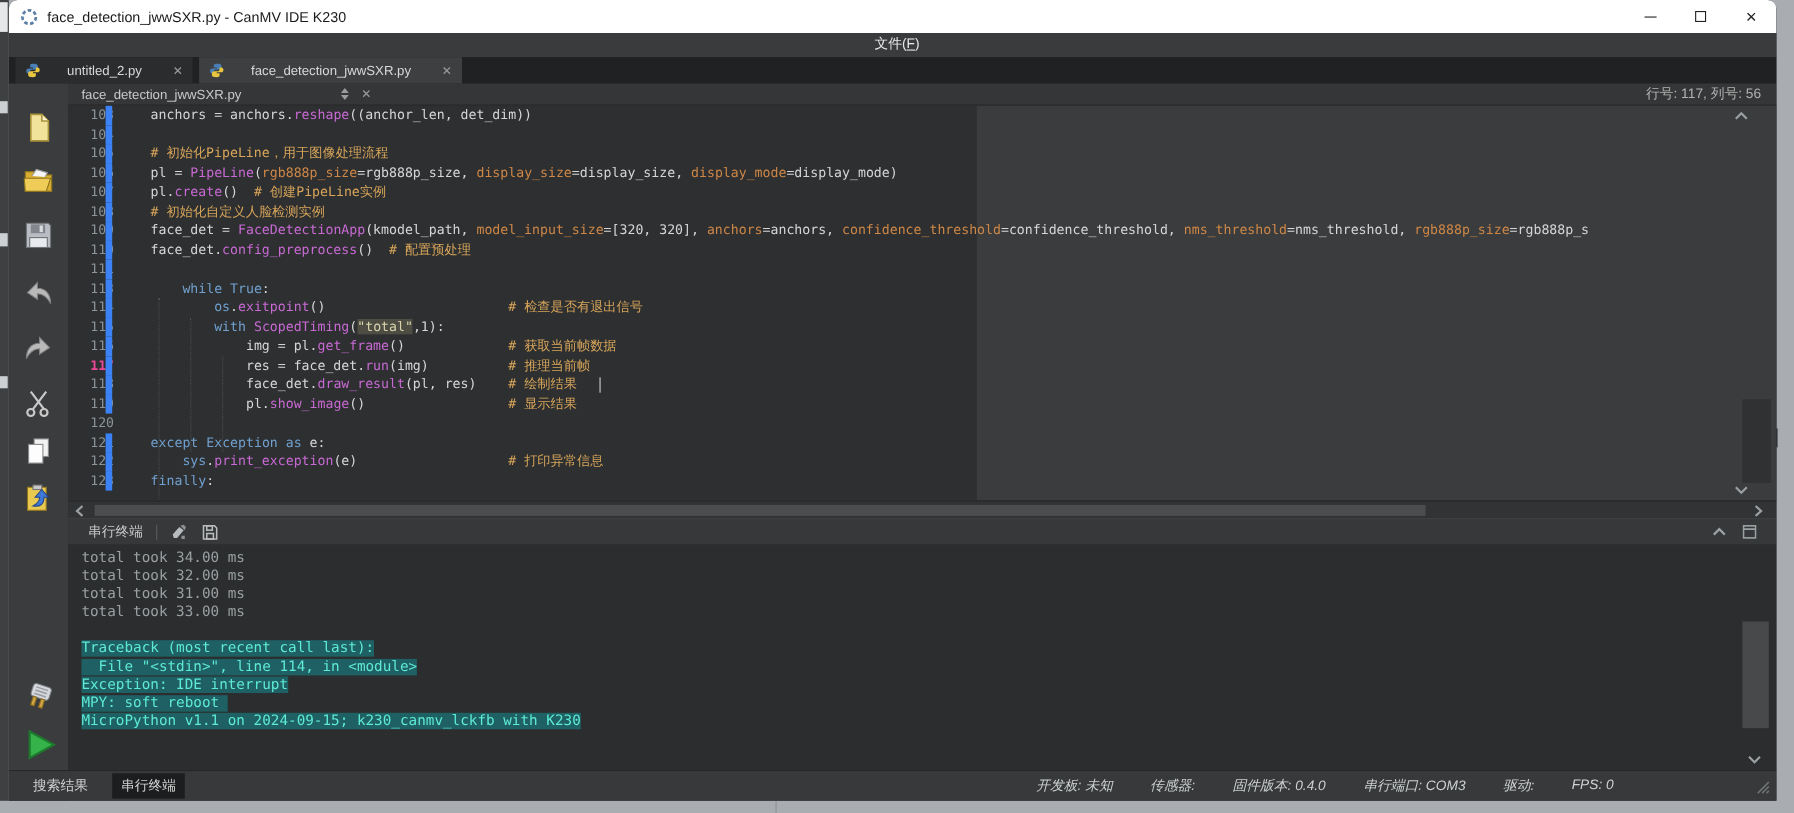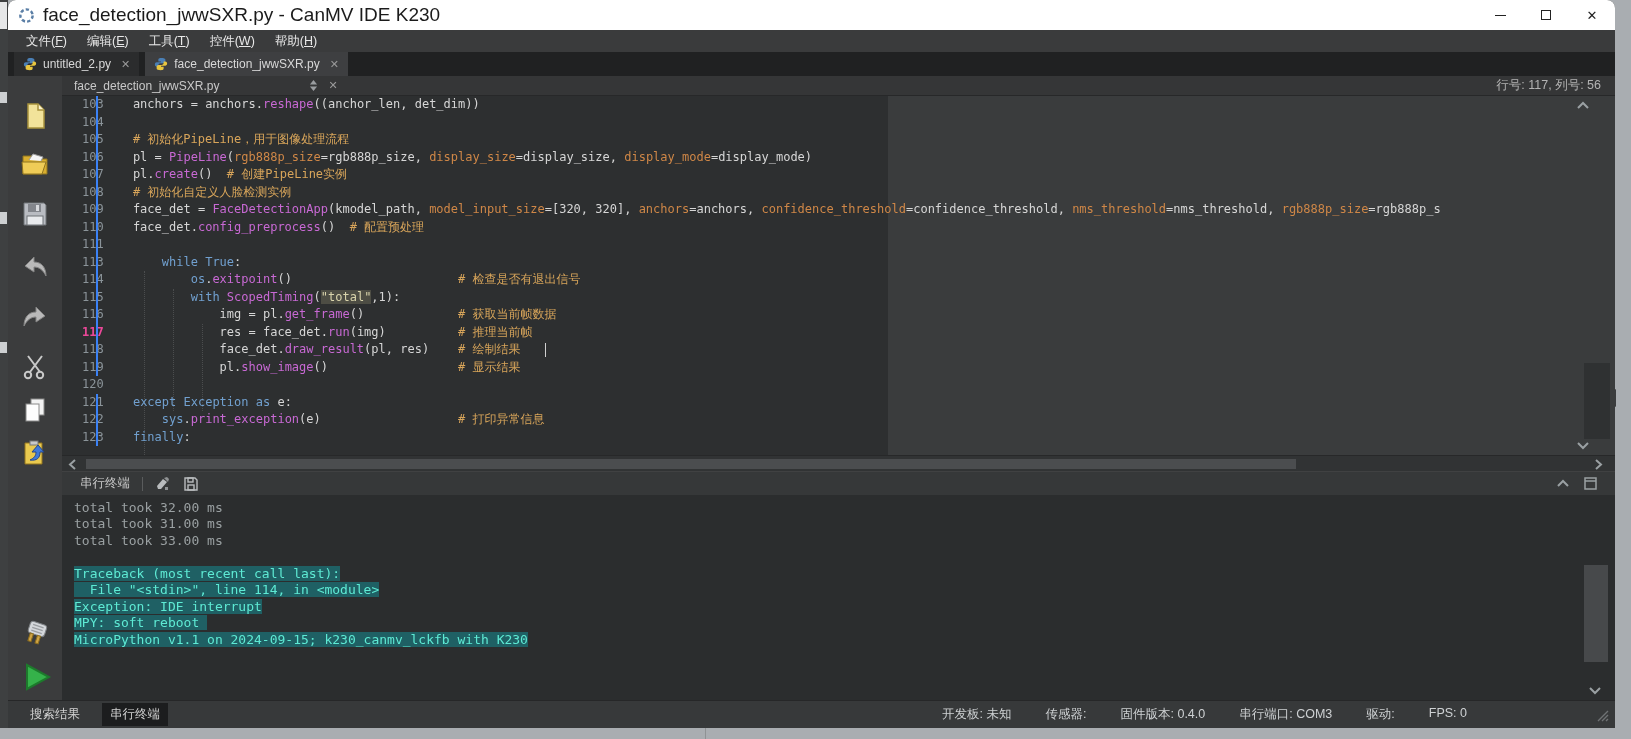--- a/index.html
+++ b/index.html
@@ -14,35 +14,35 @@
   #desktop-flyout-arrow { left:1603px; top:389px; width:0; height:0;
      border-top:9px solid transparent; border-bottom:9px solid transparent;
      border-right:13px solid #3a3c3e; }
   
   #window { left:8px; top:0; width:1607px; height:728px; background:#2d2f30;
             border-radius:8px 8px 0 0; overflow:hidden; }
   
   #titlebar { left:0; top:0; width:100%; height:30px; background:#ffffff;
               display:flex; align-items:center; }
   #app-icon { margin-left:10px; width:17px; height:17px; flex:none; }
-  #window-title { margin-left:8px; font-size:19px; color:#1b1b1b; }
+  #window-title { margin-left:8px; font-size:13px; color:#1b1b1b; }
   #win-controls { margin-left:auto; display:flex; height:30px; }
   .win-btn { width:46px; height:30px; display:flex; align-items:center; justify-content:center;
              color:#222; font-size:13px; }
   .glyph-min { width:11px; height:1px; background:#222; display:inline-block; }
   .glyph-max { width:10px; height:10px; border:1.2px solid #222; display:inline-block; }
   
   #menubar { left:0; top:30px; width:100%; height:22px; background:#3a3b3c;
-             display:flex; align-items:center; padding-left:8px; }
+             display:flex; align-items:center; padding-left:8px;flex-direction:column; }
   .menu-item { color:#e8e8e8; font-size:12.5px; padding:2px 10px; }
   .menu-item u { text-decoration:underline; }
   
   #tabbar { left:0; top:52px; width:100%; height:24px; background:#202122;
             display:flex; align-items:stretch; padding-left:6px; }
-  .doc-tab { display:flex; align-items:center; gap:6px; padding:0 9px; margin-right:6px;
+  .doc-tab { display:flex; align-items:center; gap:24px; padding:0 9px; margin-right:6px;
              background:#2b2c2d; color:#d8d8d8; font-size:12px; }
   .doc-tab.active { background:#3e3f41; }
   .tab-close { color:#9a9a9a; font-size:11px; margin-left:4px; }
   
   #editor-header { left:54px; top:76px; width:1553px; height:20px; background:#353637;
                    display:flex; align-items:center; border-bottom:1px solid #272829; }
   #header-filename { margin-left:12px; color:#c9c9c9; font-size:12px; }
   #header-combo { margin-left:90px; width:9px; height:13px; }
   #header-close { margin-left:10px; color:#9b9b9b; font-size:11px; }
   #cursor-pos { margin-left:auto; margin-right:14px; color:#b3b3b3; font-size:12.5px; }
@@ -51,21 +51,21 @@
   .side-icon { position:absolute; left:13px; width:28px; height:28px; }
   
   #editor { left:54px; top:96px; width:1553px; height:359px; overflow:hidden; background:#2d2f30; }
   #beyond-margin { left:826px; top:0; width:727px; height:359px; background:#3a3c3d; }
   .indent-guide { position:absolute; width:0; border-left:1px dotted #4b4d4e; }
   .code-line { position:relative; display:flex; height:17.5px; }
   .ln { flex:none; width:34px; padding-right:12px; text-align:right;
         font:12px/17.5px "DejaVu Sans Mono", monospace; color:#8b9499;padding-left:20px; }
   .ln.cur { color:#ec4899; font-weight:bold; }
   pre.src { font:12px/17.5px "DejaVu Sans Mono", monospace; color:#d6d6d6;
-            border-left:2px solid #3b82f6; padding-left:6px; white-space:pre; }
+            border-left:6px solid #3b82f6; padding-left:6px; white-space:pre; }
   .tk-t { color:#d6d6d6; }
   .tk-k { color:#71a0cf; }
   .tk-f { color:#c869d4; }
   .tk-a { color:#cf8747; }
   .tk-c { color:#d8a55a; }
   .tk-s { color:#d9d4ac; background:#4d4d44; }
   #caret { left:483px; top:247px; width:1px; height:14px; background:#d0d0d0; }
   
   .sb-chev { position:absolute; }
   #v-thumb { left:1522px; top:267px; width:26px; height:76px; background:#2f3132; }
@@ -83,21 +83,21 @@
               padding:5px 0 0 12px; overflow:hidden; }
   .tl { font:13px/16.45px "DejaVu Sans Mono", monospace; white-space:pre; color:#9aa0a2; }
   .tl .hl { background:#1f6064; color:#5eead4; }
   #term-thumb { left:1576px; top:565px; width:24px; height:97px; background:#47494b; }
   
   #bottombar { left:0; top:700px; width:100%; height:28px; background:#37393a;
                border-top:1px solid #262728; display:flex; align-items:center; }
   .bottom-tab { margin-left:14px; color:#d2d2d2; font-size:12.5px; padding:3px 8px; }
   .bottom-tab.active { background:#1c1d1e; }
   #status-fields { margin-left:auto; margin-right:148px; display:flex; gap:34px; }
-  .status-field { color:#ced1d3; font-size:12.5px; white-space:nowrap; }
+  .status-field { color:#ced1d3; font-size:12.5px; white-space:nowrap;font-style:italic; }
   #resize-grip { left:1585px; top:706px; width:16px; height:16px; }
 </style>
 </head>
 <body>
 
 <div id="desktop">
 
   <div id="left-sliver" class="abs">
     <div class="sliver-frag" style="top:2px;height:27px;background:#e6e7e8;"></div>
     <div class="sliver-frag" style="top:92px;height:11px;"></div>
@@ -342,20 +342,21 @@
             <polyline points="2,7 7,2 12,7" fill="none" stroke="#9aa0a3" stroke-width="2"></polyline>
           </svg>
         <svg style="width:13px;height:13px" viewBox="0 0 13 13">
             <rect x="1" y="1" width="11" height="11" fill="none" stroke="#9aa0a3" stroke-width="1.5"></rect>
             <path d="M1 4h11" stroke="#9aa0a3" stroke-width="1.5"></path>
           </svg>
       </div>
     </div>
 
     <div id="terminal" class="abs">
+        <div class="tl">total took 34.00 ms</div>
         <div class="tl">total took 32.00 ms</div>
         <div class="tl">total took 31.00 ms</div>
         <div class="tl">total took 33.00 ms</div>
         <div class="tl"> </div>
         <div class="tl"><span class="hl">Traceback (most recent call last):</span></div>
         <div class="tl"><span class="hl">  File "&lt;stdin&gt;", line 114, in &lt;module&gt;</span></div>
         <div class="tl"><span class="hl">Exception: IDE interrupt</span></div>
         <div class="tl"><span class="hl">MPY: soft reboot </span></div>
         <div class="tl"><span class="hl">MicroPython v1.1 on 2024-09-15; k230_canmv_lckfb with K230</span></div>
       </div>

